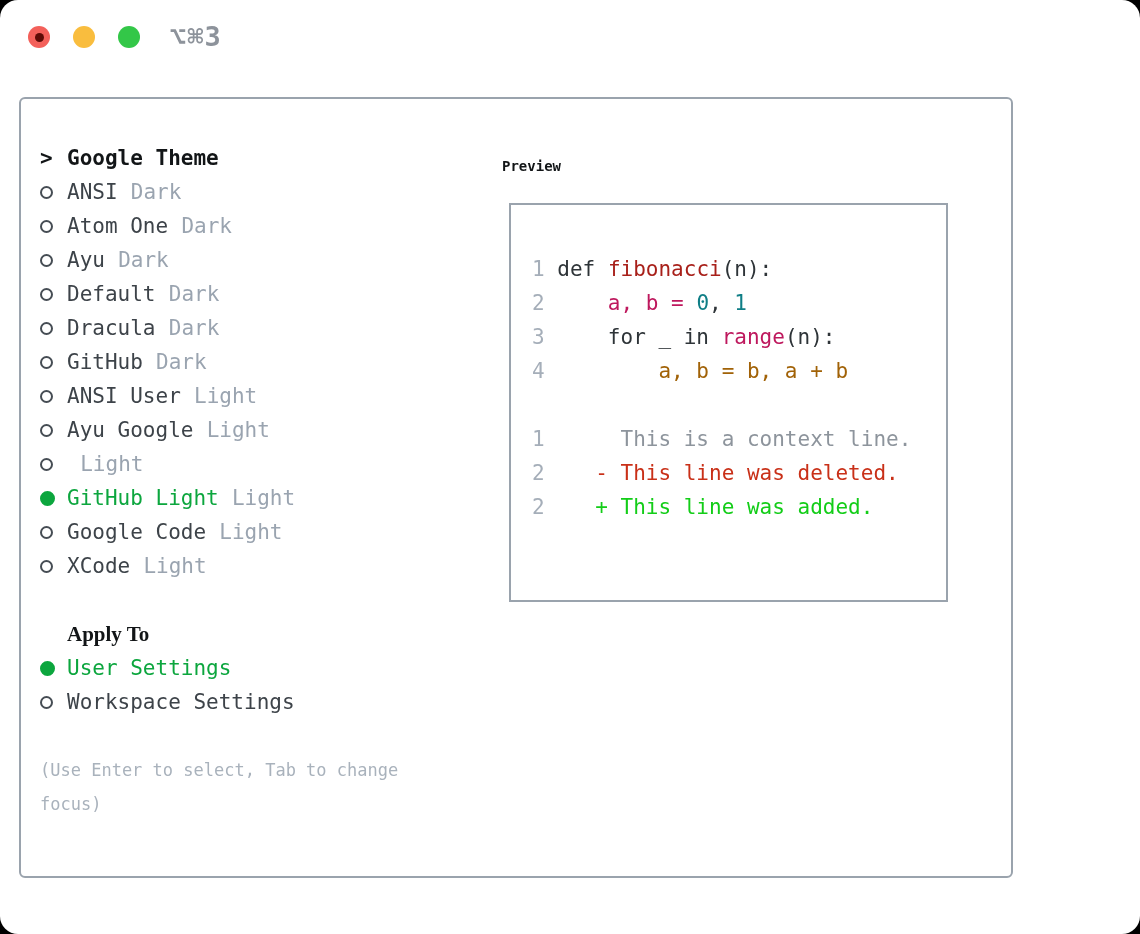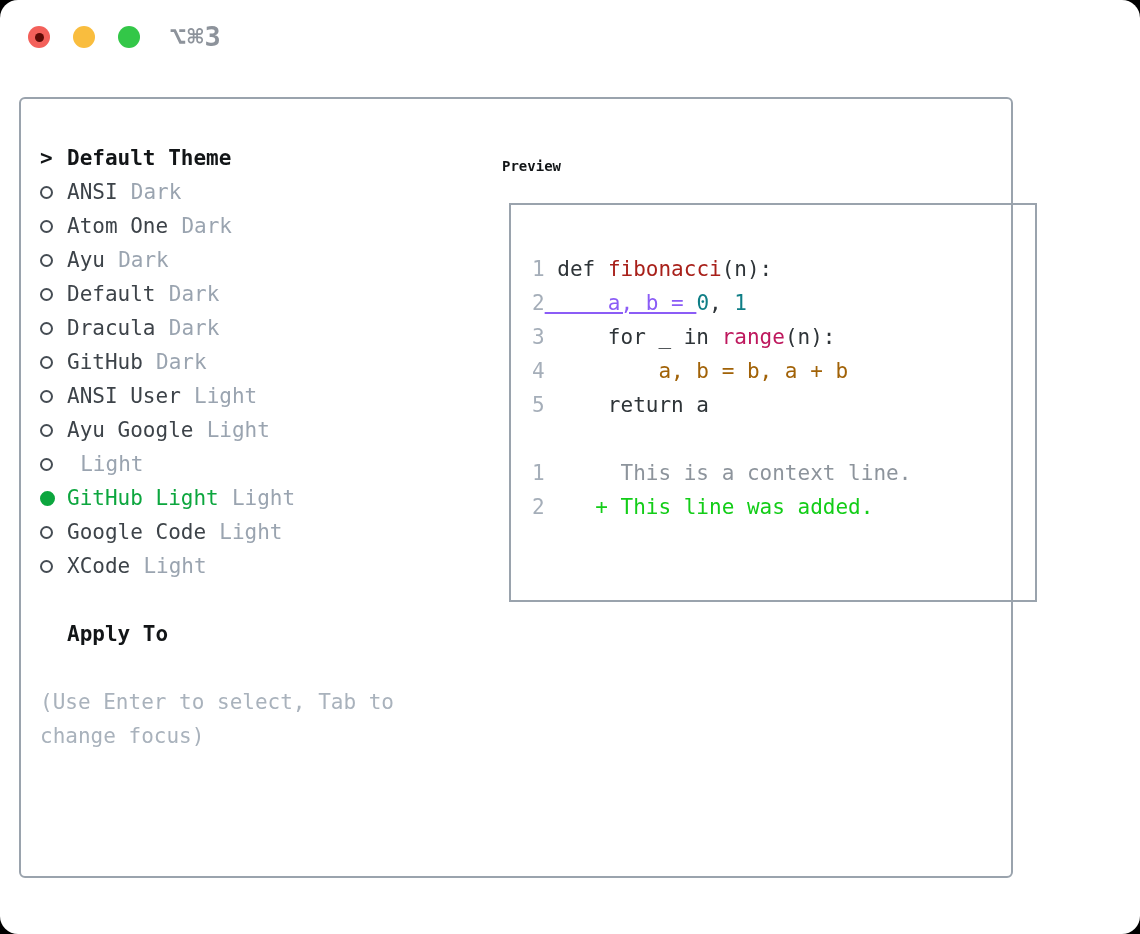--- a/index.html
+++ b/index.html
@@ -40,35 +40,35 @@
   .row{display:flex;align-items:center;height:34px;white-space:pre;}
   .row.spacer{height:34px;}
   .marker{width:27px;flex:0 0 27px;display:flex;align-items:center;}
   .radio{
     width:13px;height:13px;box-sizing:border-box;border-radius:50%;
     border:2px solid #464d54;background:transparent;
   }
   .radio.sel{background:var(--green_selected);border-color:var(--green_selected);width:15px;height:15px;}
   .chev{font-weight:bold;color:var(--heading_black);width:27px;flex:0 0 27px;}
   .head{font-weight:bold;color:var(--heading_black);}
-  .apply-head{color:#121517;font-weight:600;}
+  .apply-head{color:#121517;font-weight:600;font-family:Liberation Serif, serif;}
   .lab{color:var(--text_dark);text-align:right;}
   .lab.green{color:var(--green_selected);}
   .suf{color:var(--muted_gray);margin-left:0.63em;}
   .hint{
     margin-top:34px;width:400px;
-    color:var(--hint_gray);font-size:21px;line-height:34px;
+    color:var(--hint_gray);font-size:17px;line-height:34px;
   }
   
   .preview-head{
     position:absolute;left:481px;top:50px;
     font-weight:bold;color:var(--heading_black);font-size:14px;
   }
   .preview-box{
-    position:absolute;left:488px;top:104px;width:528px;height:399px;
+    position:absolute;left:488px;top:104px;width:439px;height:399px;
     border:2px solid var(--panel_border);box-sizing:border-box;
     padding:47px 0 0 21px;
   }
   .cline{height:34px;line-height:34px;white-space:pre;font-size:21px;}
   .lnum{color:var(--linenum_gray);}
 </style>
 </head>
 <body>
 
 <div class="window">
@@ -80,21 +80,21 @@
     <div class="light yellow"></div>
     <div class="light green"></div>
   </div>
   <div class="win-title">⌥⌘3</div>
 
   <div class="panel">
 
     <div class="leftcol">
       <div class="row">
         <span class="chev">&gt;</span>
-        <span class="head">Default Theme</span>
+        <span class="head">Google Theme</span>
       </div>
 
       <div>
           <div class="row"><span class="marker"><span class="radio"></span></span><span class="lab">ANSI</span><span class="suf">Dark</span></div>
           <div class="row"><span class="marker"><span class="radio"></span></span><span class="lab">Atom One</span><span class="suf">Dark</span></div>
           <div class="row"><span class="marker"><span class="radio"></span></span><span class="lab">Ayu</span><span class="suf">Dark</span></div>
           <div class="row"><span class="marker"><span class="radio"></span></span><span class="lab">Default</span><span class="suf">Dark</span></div>
           <div class="row"><span class="marker"><span class="radio"></span></span><span class="lab">Dracula</span><span class="suf">Dark</span></div>
           <div class="row"><span class="marker"><span class="radio"></span></span><span class="lab">GitHub</span><span class="suf">Dark</span></div>
           <div class="row"><span class="marker"><span class="radio"></span></span><span class="lab">ANSI User</span><span class="suf">Light</span></div>
@@ -105,33 +105,37 @@
           <div class="row"><span class="marker"><span class="radio"></span></span><span class="lab">XCode</span><span class="suf">Light</span></div>
         </div>
 
       <div class="row spacer"></div>
 
       <div class="row">
         <span class="marker"></span>
         <span class="apply-head">Apply To</span>
       </div>
 
+      <div>
+          <div class="row"><span class="marker"><span class="radio sel"></span></span><span class="lab green">User Settings</span></div>
+          <div class="row"><span class="marker"><span class="radio"></span></span><span class="lab">Workspace Settings</span></div>
+        </div>
 
       <div class="hint">(Use Enter to select, Tab to change focus)</div>
     </div>
 
     <div class="preview-head">Preview</div>
 
     <div class="preview-box">
       <div>
           <div class="cline"><span class="lnum">1</span><span style="color: rgb(46, 52, 56);"> def </span><span style="color: rgb(168, 32, 26);">fibonacci</span><span style="color: rgb(46, 52, 56);">(n):</span></div>
-          <div class="cline"><span class="lnum">2</span><span style="color: #8b5cf6; text-decoration: underline;">     a, b = </span><span style="color: rgb(15, 126, 134);">0</span><span style="color: rgb(46, 52, 56);">, </span><span style="color: rgb(15, 126, 134);">1</span></div>
+          <div class="cline"><span class="lnum">2</span><span style="color: #be185d;">     a, b = </span><span style="color: rgb(15, 126, 134);">0</span><span style="color: rgb(46, 52, 56);">, </span><span style="color: rgb(15, 126, 134);">1</span></div>
           <div class="cline"><span class="lnum">3</span><span style="color: rgb(46, 52, 56);">     for _ in </span><span style="color: #be185d;">range</span><span style="color: rgb(46, 52, 56);">(n):</span></div>
           <div class="cline"><span class="lnum">4</span><span style="color: #a16207;">         a, b = b, a + b</span></div>
-          <div class="cline"><span class="lnum">5</span><span style="color: rgb(46, 52, 56);">     return a</span></div>
           <div class="cline"></div>
           <div class="cline"><span class="lnum">1</span><span style="color: rgb(141, 148, 156);">      This is a context line.</span></div>
+          <div class="cline"><span class="lnum">2</span><span style="color: rgb(201, 48, 24);">    - This line was deleted.</span></div>
           <div class="cline"><span class="lnum">2</span><span style="color: rgb(19, 205, 24);">    + This line was added.</span></div>
         </div>
     </div>
 
   </div>
 </div>
 
 </body></html>

